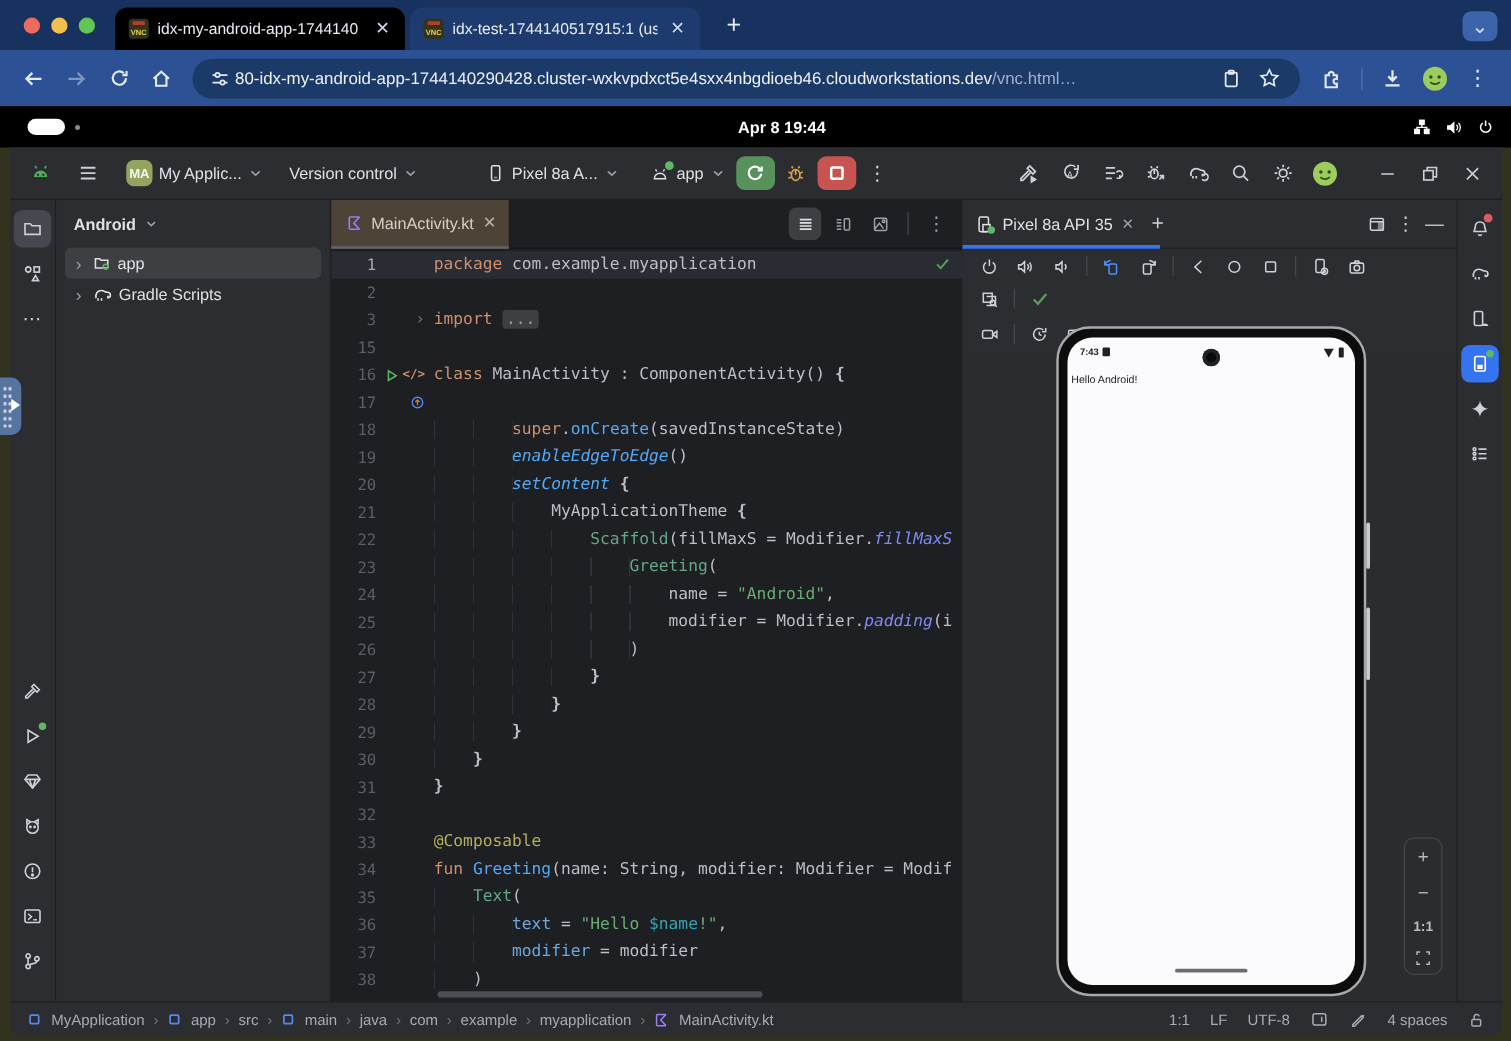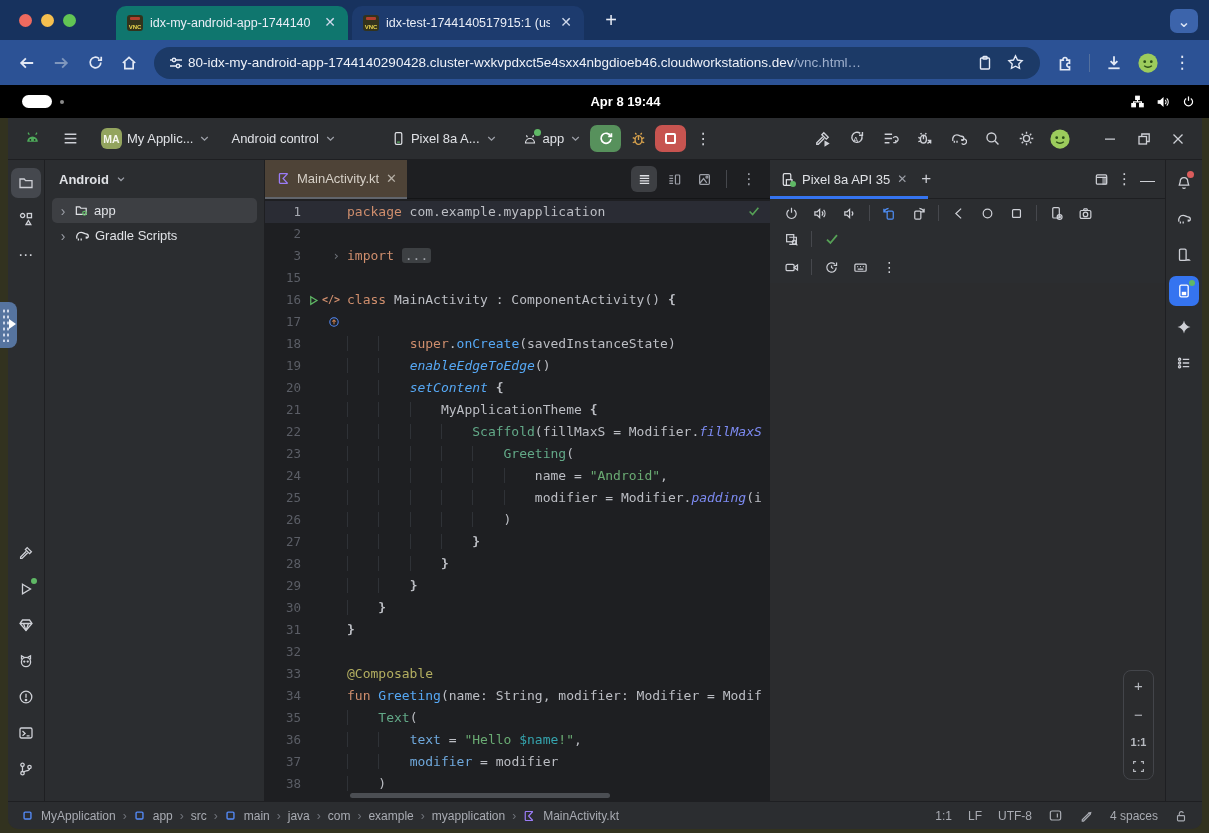--- a/index.html
+++ b/index.html
@@ -7,21 +7,21 @@
     font-family:"Liberation Sans","DejaVu Sans",sans-serif; }
   .screen { position:relative; width:1209px; height:833px; overflow:hidden; }
 
   
   .tabstrip { height:40px; background:#17325e; display:flex; align-items:flex-end; position:relative; }
   .traffic { display:flex; gap:9px; align-items:center; height:40px; padding:0 16px 0 19px; }
   .tl { width:13px; height:13px; border-radius:50%; }
   .tl.r{background:#ee6a5f}.tl.y{background:#f5bf4f}.tl.g{background:#62c554}
   .btab { display:flex; align-items:center; gap:7px; width:232px; height:34px; padding:0 9px 0 11px;
     border-radius:10px 10px 0 0; color:#e9edf6; font-size:12.5px; overflow:hidden; white-space:nowrap; }
-  .btab.active { background:#0f766e;margin-left:24px; }
+  .btab.active { background:#000000; }
   .btab.inactive { background:#1d3b6e; margin-left:4px; }
   .btab .ttl { flex:1; overflow:hidden; }
   .tclose { color:#cfd9ec; font-size:14px; width:18px; height:18px; line-height:17px; text-align:center; border-radius:4px; flex:0 0 auto;}
   .newtab { color:#e9edf6; font-size:20px; margin:0 0 8px 14px; width:26px; text-align:center; }
   .favicon { width:16px; height:16px; border-radius:3px; background:#33331c; position:relative; flex:0 0 auto;
     display:flex; align-items:flex-end; justify-content:center; }
   .favicon b { color:#e8d44d; font-size:6px; letter-spacing:0; line-height:8px; }
   .favicon::before { content:""; position:absolute; top:2px; left:3px; width:10px; height:3px; background:#b23f2e; border-radius:1px; }
   .tabsearch { position:absolute; right:11px; top:9px; width:28px; height:24px; border-radius:7px; background:#3c64ab;
     color:#dbe5f5; display:flex; align-items:center; justify-content:center; }
@@ -277,21 +277,21 @@
             </svg>
           </span>
         <span class="tb" style="margin-left:12px">
           <span class="badge-ma">MA</span>
           <span>My Applic...</span>
           <svg class="ic" width="13" height="13" viewBox="0 0 16 16" fill="none" stroke="#9da0a8" stroke-width="1.6">
               <path d="M4 6.2L8 10l4-3.8"></path>
             </svg>
         </span>
         <span class="tb" style="margin-left:10px">
-          <span>Android control</span>
+          <span>Version control</span>
           <svg class="ic" width="13" height="13" viewBox="0 0 16 16" fill="none" stroke="#9da0a8" stroke-width="1.6">
               <path d="M4 6.2L8 10l4-3.8"></path>
             </svg>
         </span>
         <span class="tb" style="margin-left:44px">
           <svg class="ic" width="15" height="15" viewBox="0 0 16 16" fill="none" stroke="currentColor" stroke-width="1.3">
               <rect x="4.5" y="1.8" width="7" height="12.4" rx="1.4"></rect>
               <path d="M6.5 11.8h3" stroke="#5fb865"></path>
             </svg>
           <span>Pixel 8a A...</span>
@@ -768,20 +768,37 @@
                   </svg>
                 </span>
               </span>
               <span class="dtb">
                 <span style="display: inline-flex; align-items: center; justify-content: center;">
                   <span style="font-size:14px">⋮</span>
                 </span>
               </span>
             </div>
 
+          <div class="phone">
+            <span class="sidebtn" style="top:155px;height:37px"></span>
+            <span class="sidebtn" style="top:223px;height:58px"></span>
+            <div class="pscreen">
+              <span class="pstatus">
+                  <span>7:43</span>
+                  <span class="pbadge"></span>
+                </span>
+              <span class="phole"></span>
+              <span class="pright">
+                  <span class="pwifi"></span>
+                  <span class="pbatt"></span>
+                </span>
+              <span class="ptext">Hello Android!</span>
+              <span class="pgesture"></span>
+            </div>
+          </div>
 
           <div class="zoomctl">
             <span>+</span>
             <span>−</span>
             <span class="ratio">1:1</span>
             <span>
                 <svg class="ic" width="13" height="13" viewBox="0 0 16 16" fill="none" stroke="currentColor" stroke-width="1.4">
                   <path d="M2 5V2h3M11 2h3v3M14 11v3h-3M5 14H2v-3"></path>
                 </svg>
               </span>

